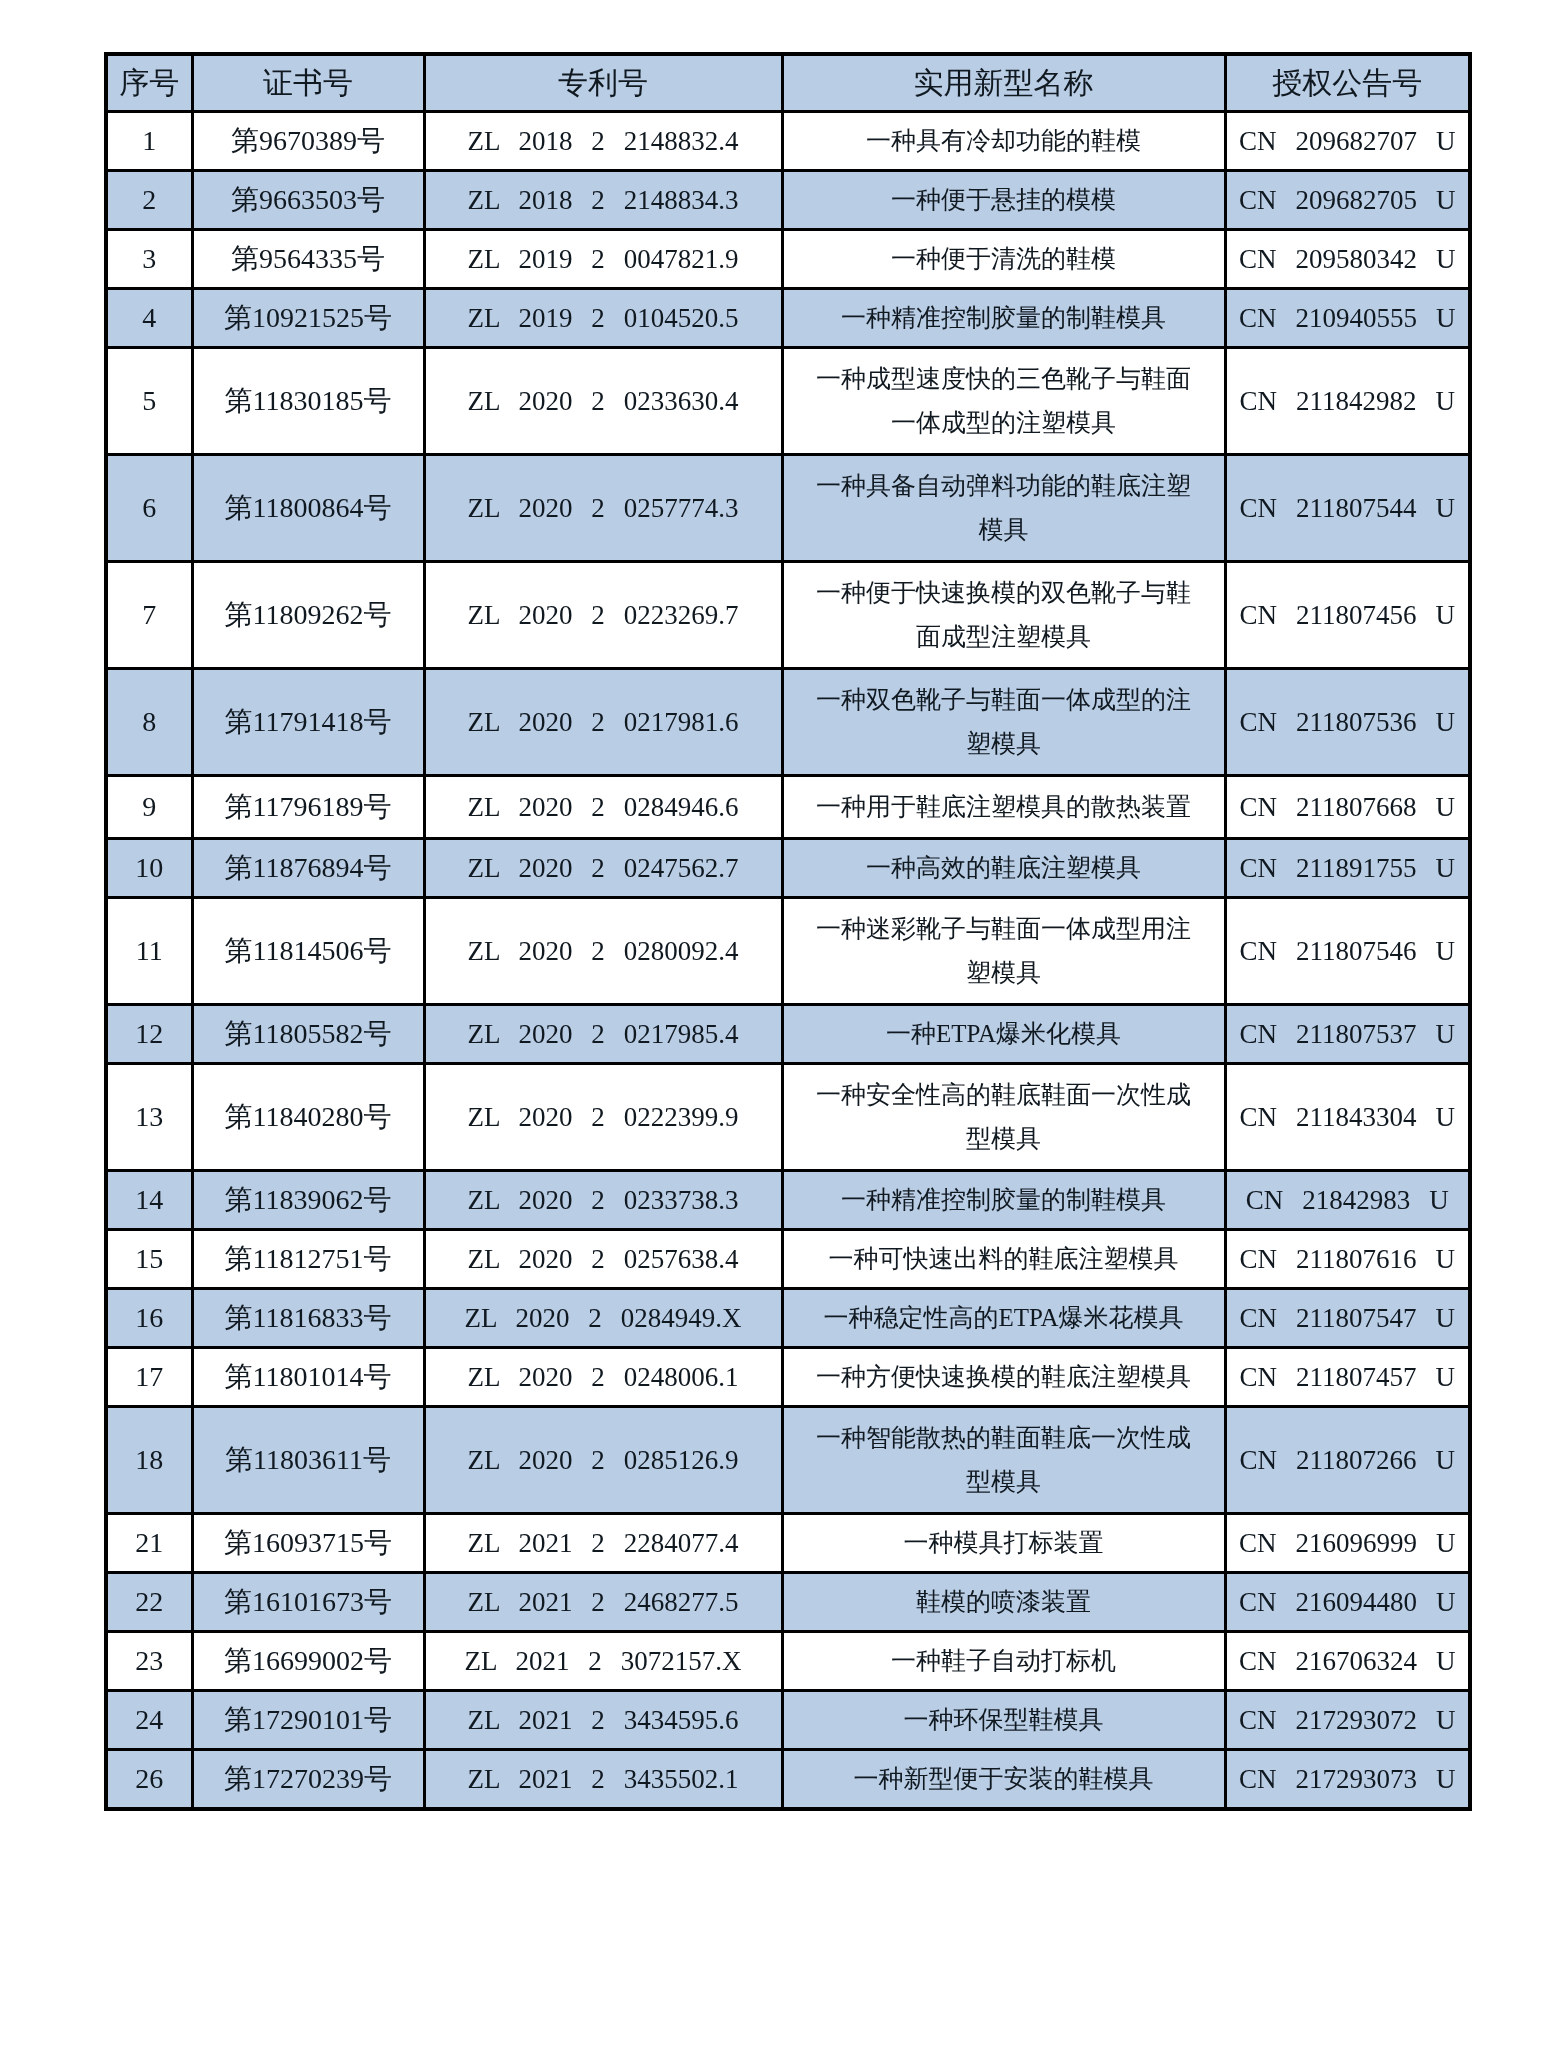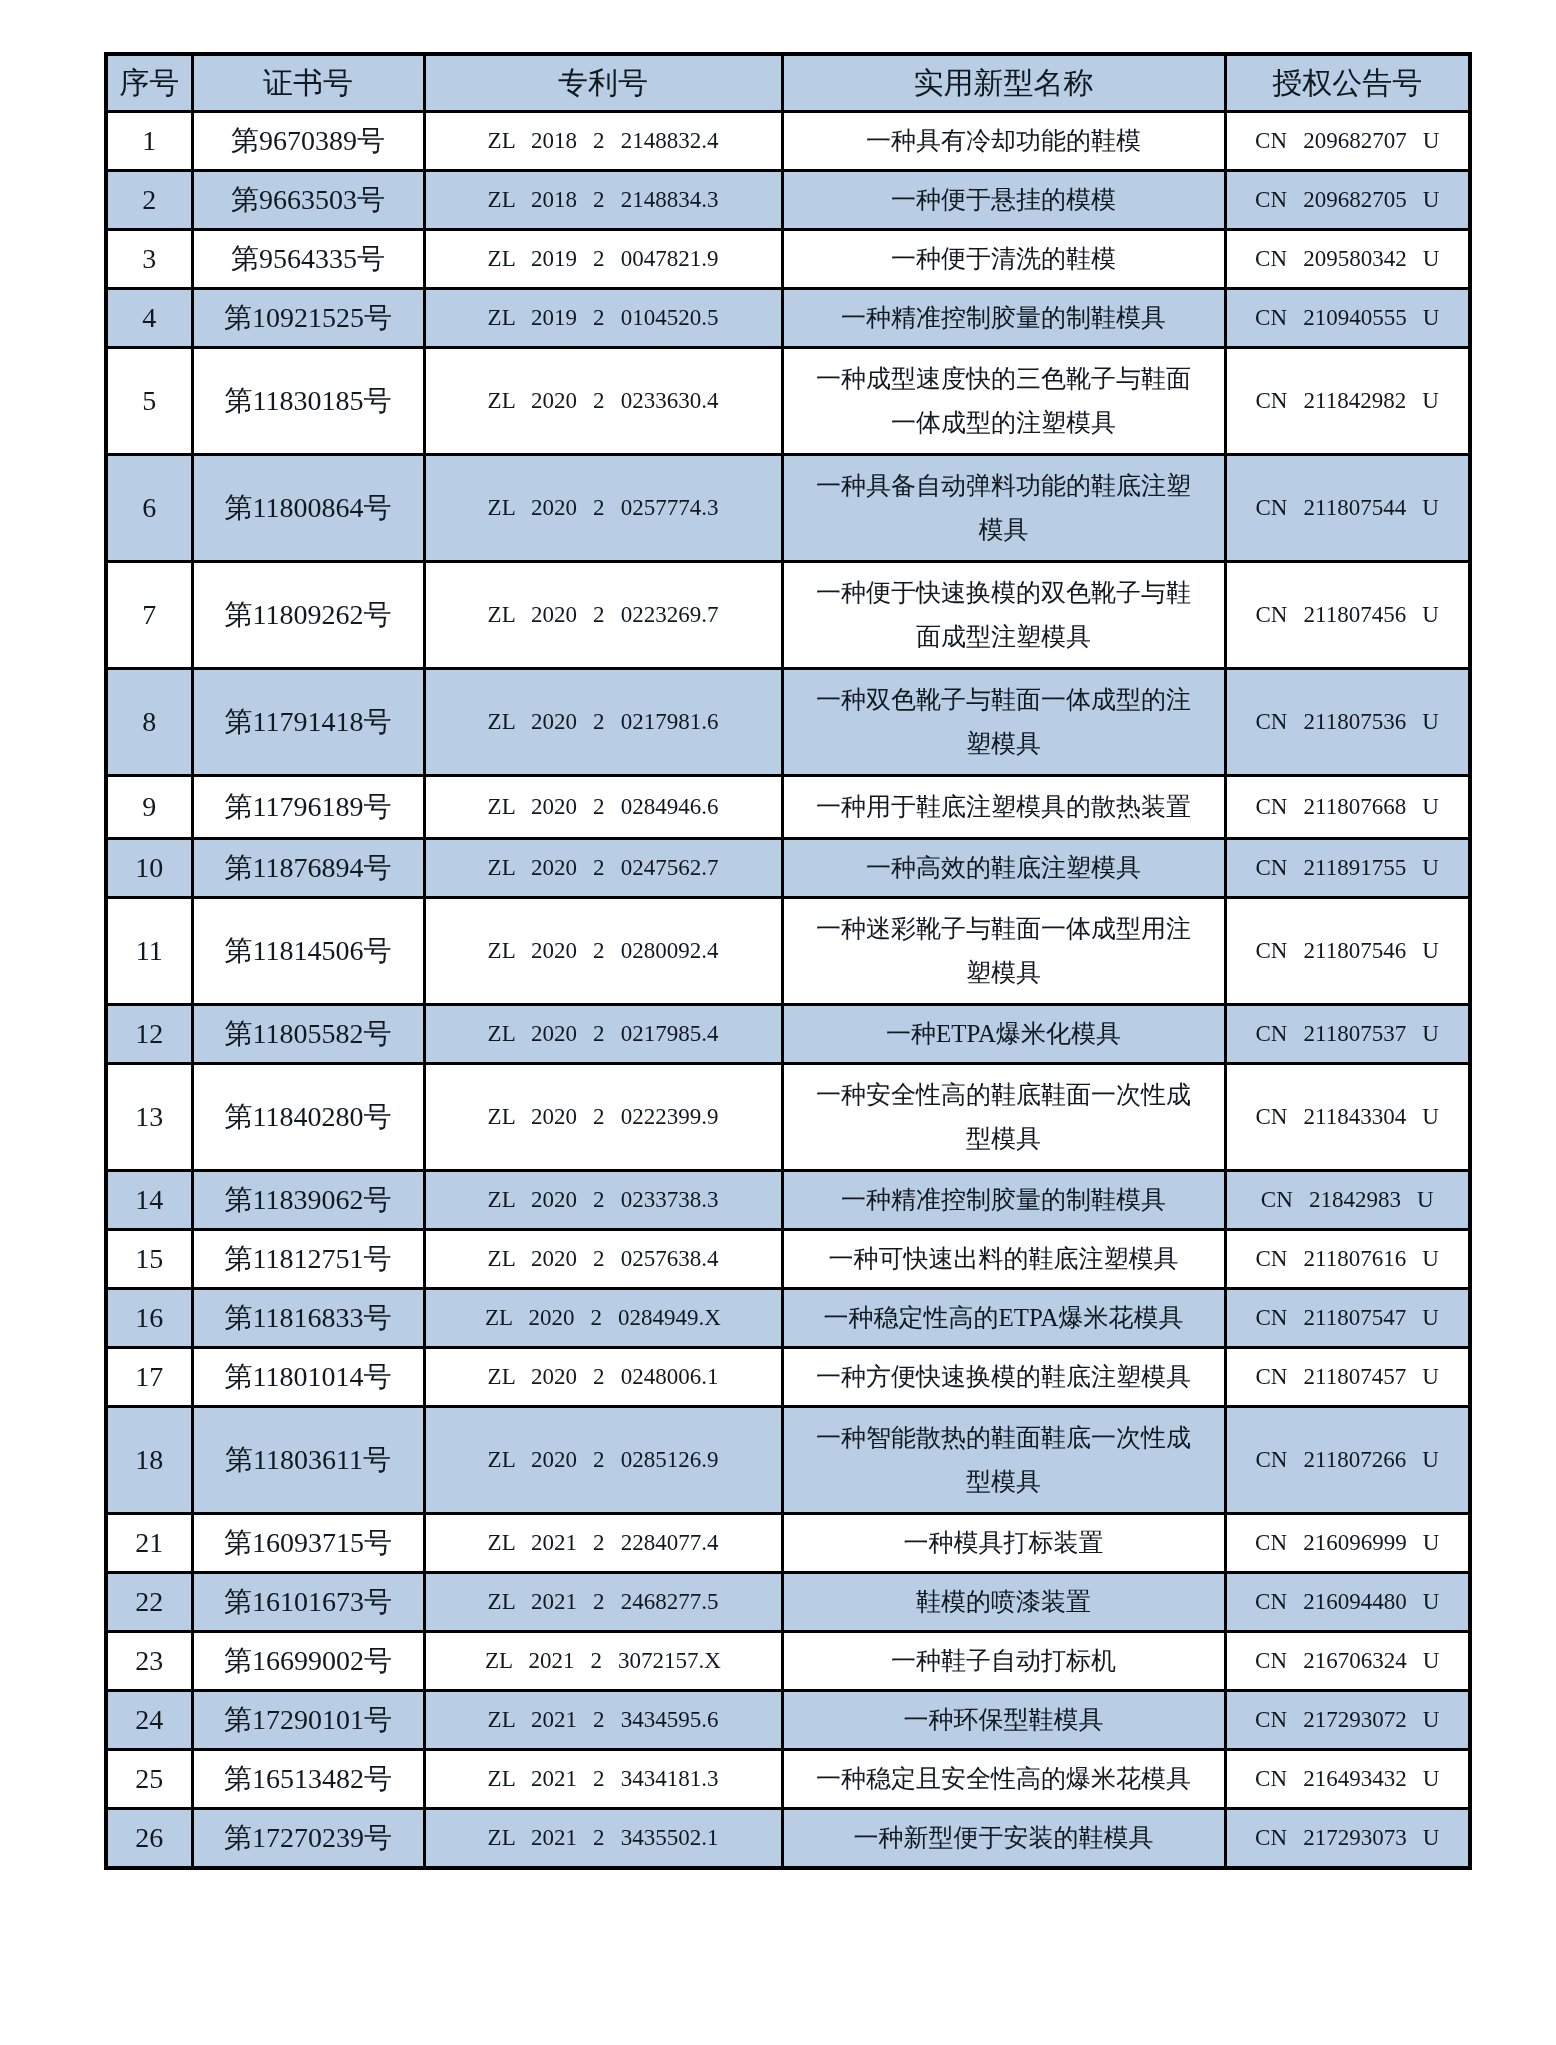--- a/index.html
+++ b/index.html
@@ -40,21 +40,21 @@
   thead th{
     background:var(--shade);
     font-size:30px;
     padding:6px 2px;
     line-height:42px;
   }
   tr.shaded td{background:var(--shade);}
   td{font-size:28px;}
   td.num{font-size:28px;}
   td.patent,td.cn{
-    font-size:23px;
+    font-size:27px;
     word-spacing:0.45em;
     white-space:nowrap;
   }
   td.name{
     font-size:25px;
     padding:8px 26px;
     white-space:nowrap; 
   }
   tr.two-line td.name{
     white-space:normal;
@@ -229,27 +229,20 @@
         <td class="name">一种鞋子自动打标机</td>
         <td class="cn">CN 216706324 U</td>
       </tr>
       <tr class="shaded">
         <td class="num">24</td>
         <td class="cert">第17290101号</td>
         <td class="patent">ZL 2021 2 3434595.6</td>
         <td class="name">一种环保型鞋模具</td>
         <td class="cn">CN 217293072 U</td>
       </tr>
-      <tr>
-        <td class="num">25</td>
-        <td class="cert">第16513482号</td>
-        <td class="patent">ZL 2021 2 3434181.3</td>
-        <td class="name">一种稳定且安全性高的爆米花模具</td>
-        <td class="cn">CN 216493432 U</td>
-      </tr>
       <tr class="shaded">
         <td class="num">26</td>
         <td class="cert">第17270239号</td>
         <td class="patent">ZL 2021 2 3435502.1</td>
         <td class="name">一种新型便于安装的鞋模具</td>
         <td class="cn">CN 217293073 U</td>
       </tr>
     </tbody>
 </table>
 

